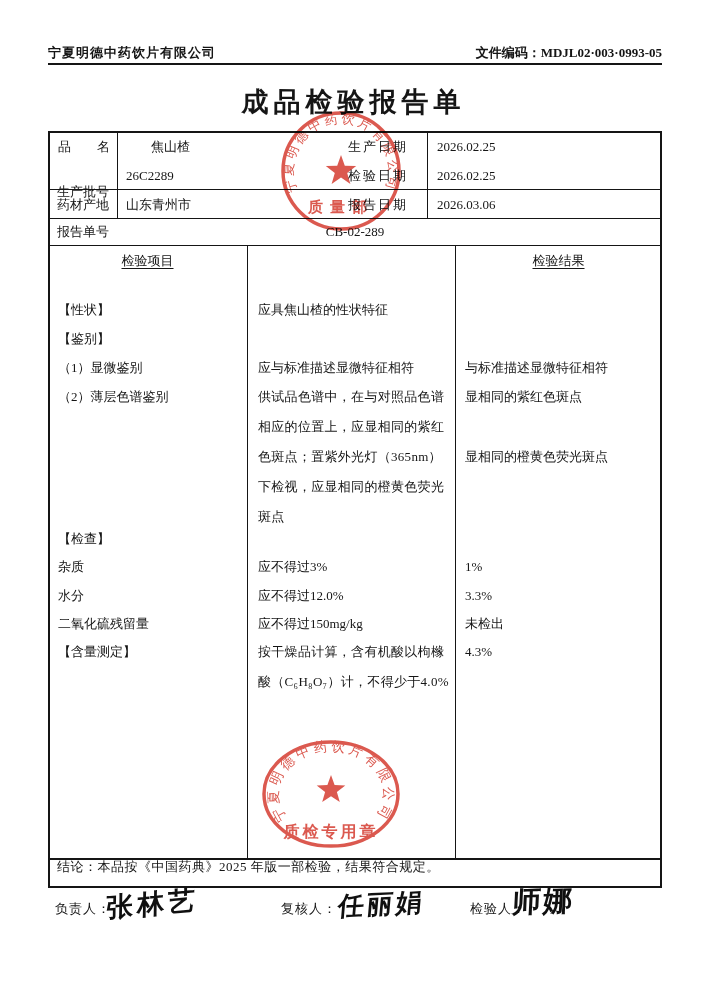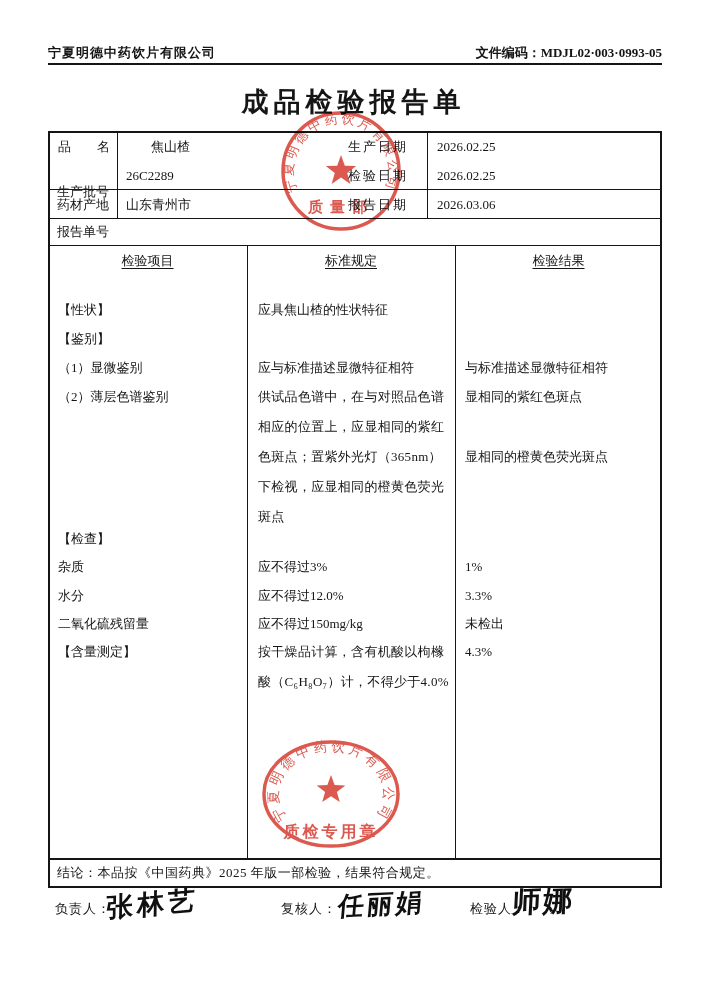--- a/index.html
+++ b/index.html
@@ -61,21 +61,21 @@
   
   .c1 { left:58px; }  .c2 { left:258px; }  .c3 { left:465px; }
   .r-xz   { top:295px; } .r-jb  { top:324px; } .r-xw { top:353px; }
   .r-tlc  { top:382px; } .r-tlc2{ top:442px; }
   .r-jc   { top:524px; } .r-zz  { top:552px; } .r-sf { top:581px; }
   .r-so2  { top:609px; } .r-hl  { top:637px; }
   .w-std  { width:194px; }
 
   
   .conclusion { position:absolute; left:48px; top:858px; width:614px; height:30px;
-                display:flex; align-items:center; padding-left:9px; letter-spacing:0.5px; }
+                display:flex; align-items:flex-start; padding-left:9px; letter-spacing:0.5px; }
 
   
   .sig-label { top:897px; line-height:24px; letter-spacing:1px; }
   .sl-1 { left:55px; } .sl-2 { left:281px; } .sl-3 { left:470px; }
   .sig-name { position:absolute; font-weight:bold; color:#101010; white-space:nowrap;
               font-family:"Liberation Serif","DejaVu Serif",serif; }
   .sn-1 { left:106px; top:886px; font-size:27px; transform:rotate(-5deg) skewX(-6deg); letter-spacing:4px; }
   .sn-2 { left:338px; top:887px; font-size:26px; transform:rotate(-3deg) skewX(-8deg); letter-spacing:3px; }
   .sn-3 { left:512px; top:882px; font-size:29px; transform:rotate(-2deg) skewX(-5deg); letter-spacing:2px; }
 
@@ -114,23 +114,23 @@
   <div class="abs cell i-batch-value">26C2289</div>
   <div class="abs cell i-origin-label">药材产地</div>
   <div class="abs cell i-origin-value">山东青州市</div>
   <div class="abs cell i-pdate-label">生产日期</div>
   <div class="abs cell i-pdate-value">2026.02.25</div>
   <div class="abs cell i-tdate-label">检验日期</div>
   <div class="abs cell i-tdate-value">2026.02.25</div>
   <div class="abs cell i-rdate-label">报告日期</div>
   <div class="abs cell i-rdate-value">2026.03.06</div>
   <div class="abs cell i-repno-label">报告单号</div>
+  <div class="abs cell i-repno-value">CB-02-289</div>
 
   <div class="abs colhead ch-item">检验项目</div>
-  <div class="abs colhead ch-std">标准规定</div>
   <div class="abs colhead ch-res">检验结果</div>
 
   <div class="abs cell c1 r-xz">【性状】</div>
   <div class="abs cell c2 r-xz">应具焦山楂的性状特征</div>
 
   <div class="abs cell c1 r-jb">【鉴别】</div>
 
   <div class="abs cell c1 r-xw">（1）显微鉴别</div>
   <div class="abs cell c2 r-xw">应与标准描述显微特征相符</div>
   <div class="abs cell c3 r-xw">与标准描述显微特征相符</div>

